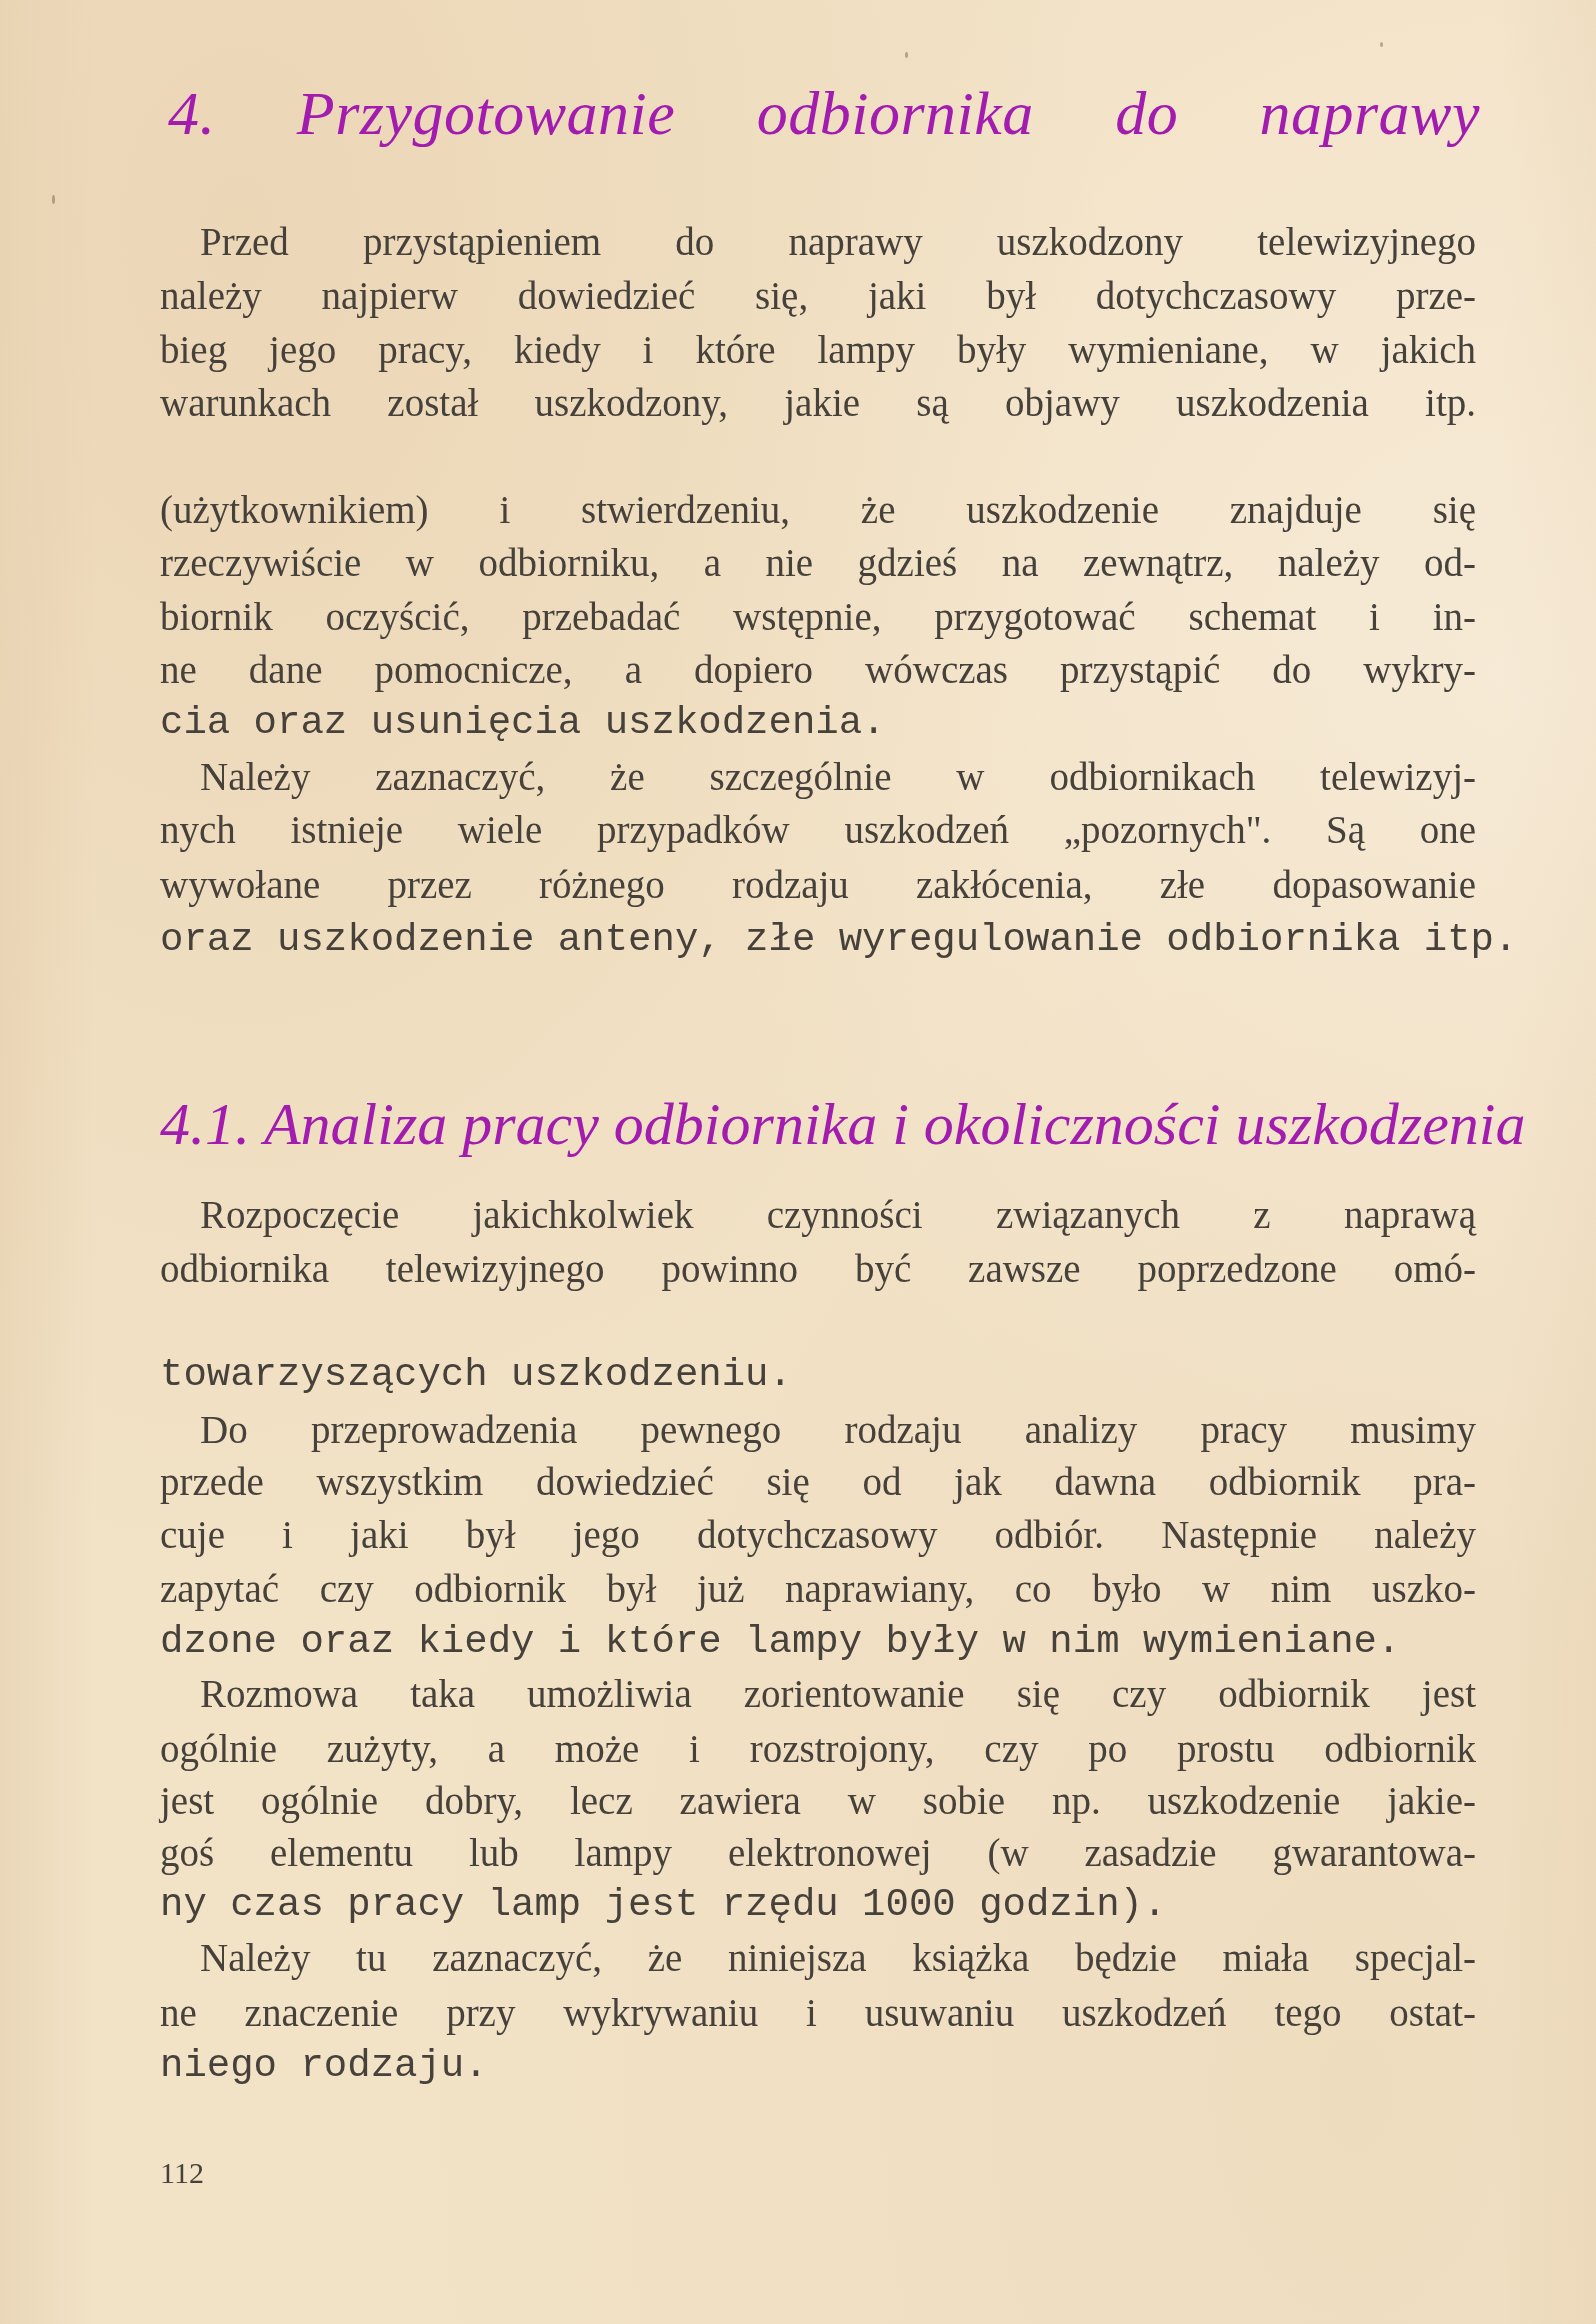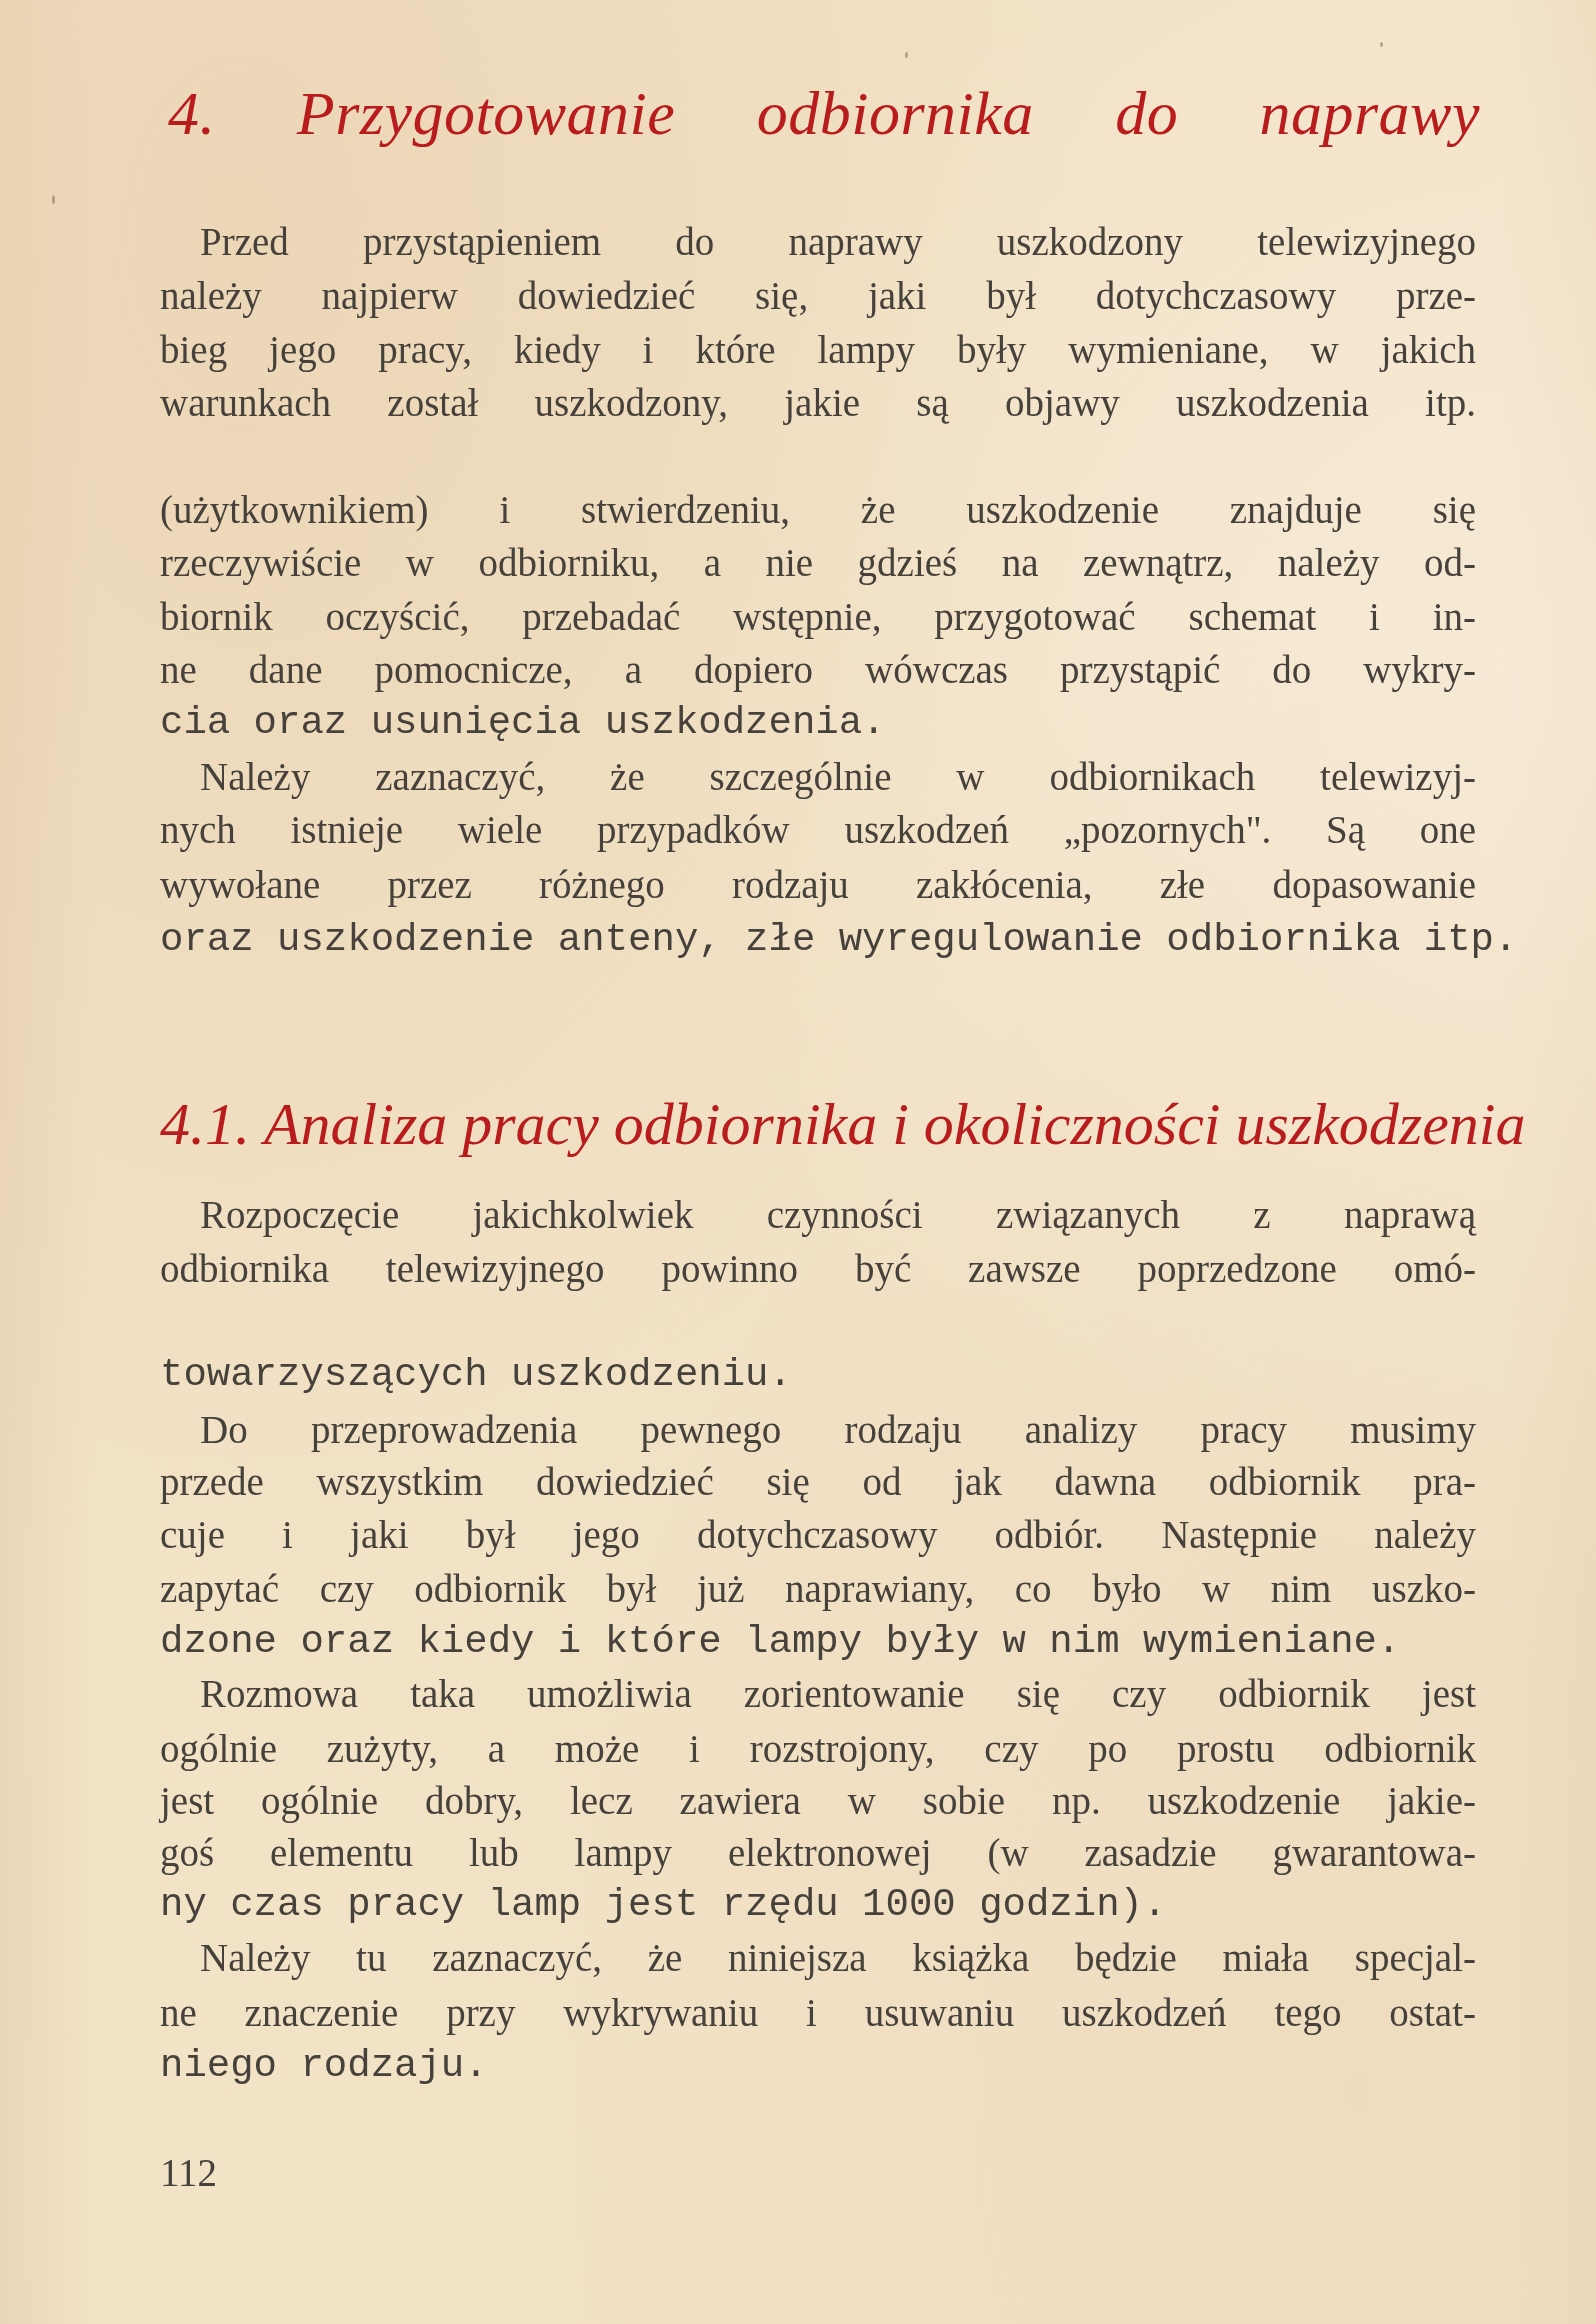--- a/index.html
+++ b/index.html
@@ -9,34 +9,34 @@
     background-image:
       radial-gradient(ellipse at 15% 10%, rgba(230,205,170,0.55), rgba(0,0,0,0) 45%),
       radial-gradient(ellipse at 85% 90%, rgba(235,215,185,0.5), rgba(0,0,0,0) 50%),
       radial-gradient(ellipse at 95% 30%, rgba(250,240,225,0.6), rgba(0,0,0,0) 40%),
       linear-gradient(90deg, rgba(220,195,160,0.35) 0%, rgba(0,0,0,0) 6%, rgba(0,0,0,0) 94%, rgba(225,200,165,0.3) 100%);
     font-family: "Liberation Serif", serif;
   }
   .page { position: absolute; inset: 0; }
   .heading {
     position: absolute; left: 160px; width: 1316px;
-    color: #b91c1c; font-style: italic; font-family: "Liberation Serif", serif;
+    color: #a21caf; font-style: italic; font-family: "Liberation Serif", serif;
     white-space: nowrap; line-height: 1;
   }
   .h1 { top: 82px; font-size: 62px; left: 168px; width: 1312px; text-align: justify; text-align-last: justify; letter-spacing: 0.5px; }
   .h2 { top: 1094px; font-size: 60px; text-align: justify; text-align-last: justify; }
   .line {
     position: absolute; left: 160px; width: 1316px; height: 50px;
     font-size: 39px; line-height: 50px; color: #46413b;
     white-space: nowrap; text-align: justify; text-align-last: justify;
   }
   .line.last { text-align-last: left; font-family: Liberation Mono, monospace; }
   .line.indent { left: 200px; width: 1276px; }
   .pagenum {
-    position: absolute; left: 160px; top: 2150px; font-size: 39px; color: #46413b;
+    position: absolute; left: 160px; top: 2150px; font-size: 30px; color: #46413b;
     font-family: "Liberation Serif", serif; line-height: 46px;
   }
   .speck { position: absolute; width: 5px; height: 5px; border-radius: 50%; background: rgba(120,100,80,0.5); }
 </style>
 </head>
 <body>
 
 <div class="page">
   <div class="speck" style="left:905px;top:52px;width:3px;height:6px;"></div>
   <div class="speck" style="left:52px;top:195px;width:3px;height:9px;"></div>

